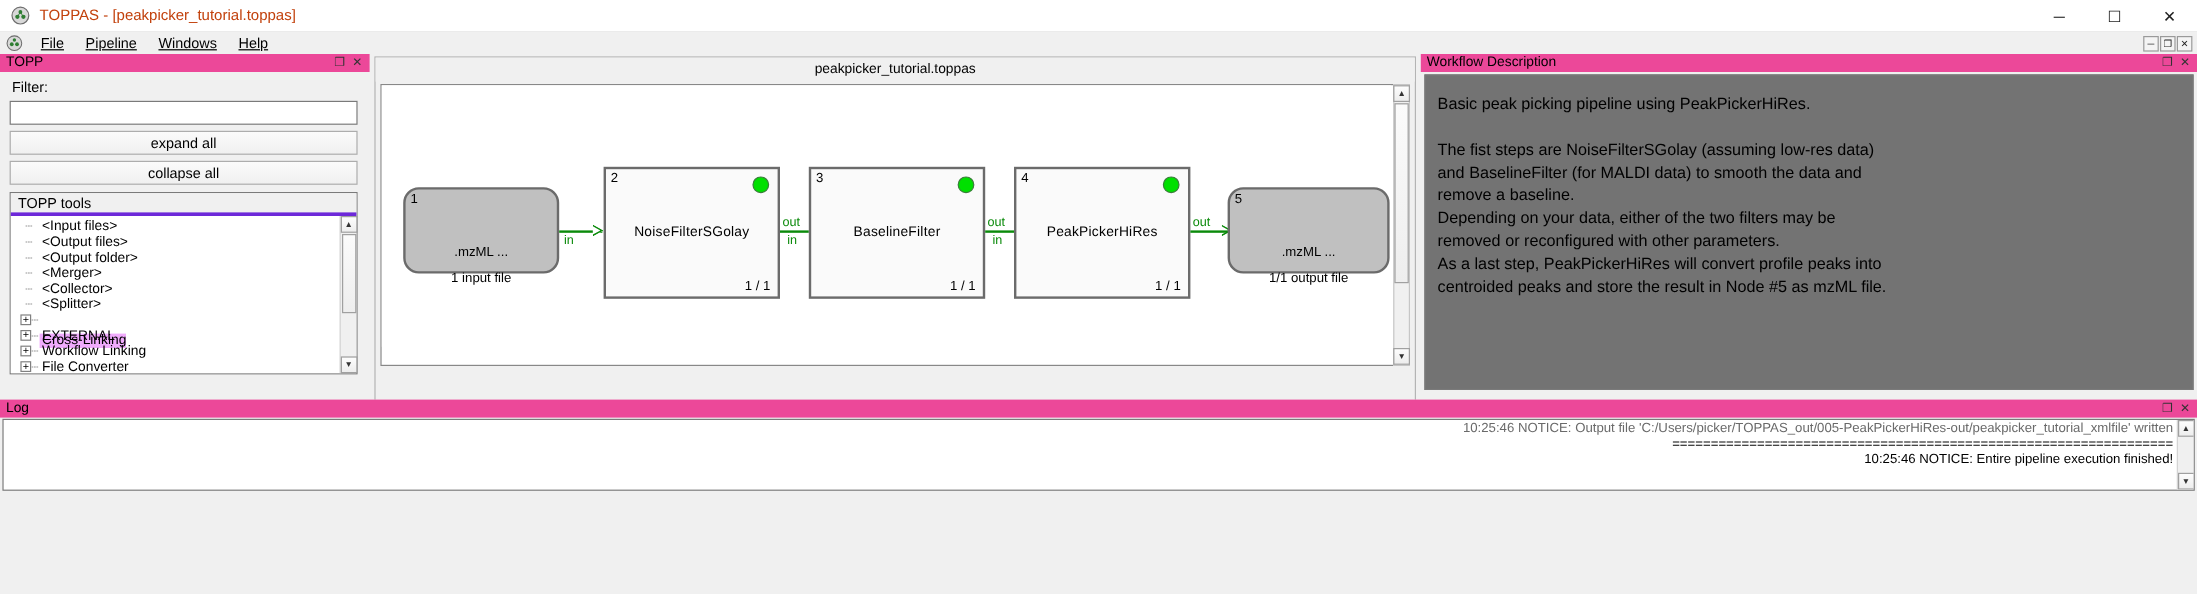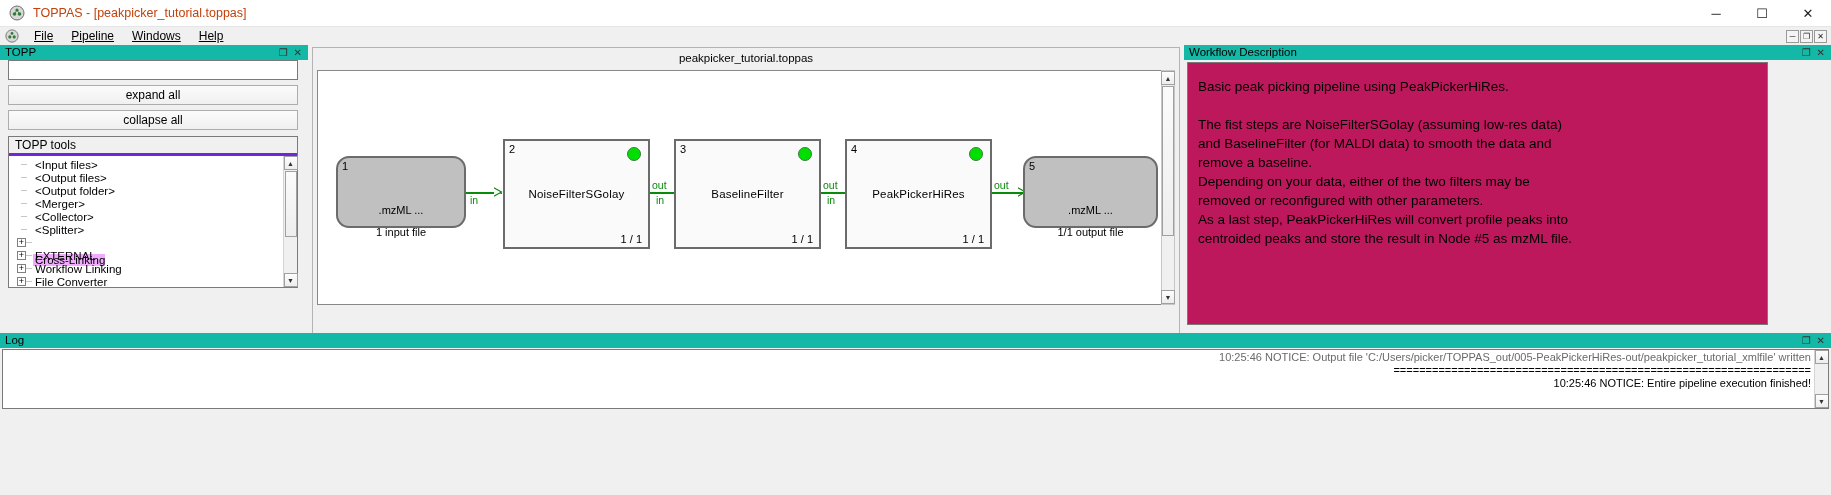--- a/index.html
+++ b/index.html
@@ -40,21 +40,21 @@
   .menu-item u { text-decoration: underline; }
   .mdi-btns { margin-left: auto; display: flex; align-items: center; gap: 1px; padding-right: 4px; }
   .mdi-btn {
     width: 13px; height: 13px; border: 1px solid #9a9a9a; background: #f4f4f4;
     font-size: 8px; line-height: 11px; text-align: center; color: #222;
   }
 
   
   .panel-title {
     height: 15px; font-size: 11.5px; line-height: 15px;
-    display: flex; align-items: center; background: #14b8a6; color: #000; justify-content: center;
+    display: flex; align-items: center; background: #ec4899; color: #000; justify-content: center;
   }
   .panel-title .ttl { padding-left: 5px; }
   .panel-title .ctl { margin-left: auto; display: flex; gap: 6px; padding-right: 6px; font-size: 10px; color: #333; }
 
   
   .topp-panel {
     position: absolute; left: 0; top: 45px; width: 308px; height: 285px;
     background: #f0f0f0;
   }
   .topp-body { padding: 0 8px; }
@@ -161,22 +161,22 @@
   .hsbtn {
     width: 14px; height: 13px; background: linear-gradient(#fdfdfd,#ededed);
     border: 1px solid #a0a0a0; display: flex; align-items: center; justify-content: center;
     font-size: 7px; color: #333;
   }
   .hthumb { height: 12px; background: linear-gradient(#fbfbfb,#eeeeee); border: 1px solid #a0a0a0; }
 
   
   .wf-panel { position: absolute; left: 1184px; top: 45px; width: 647px; height: 285px; background: #f0f0f0; }
   .wf-box {
-    position: absolute; left: 3px; top: 17px; width: 581px; height: 263px;
-    background: #be185d; border: 1px solid #7a7a7a; overflow: hidden;
+    position: absolute; left: 3px; top: 17px; width: 641px; height: 263px;
+    background: #737373; border: 1px solid #7a7a7a; overflow: hidden;
     padding: 14px 22px 0 10px;
   }
   .wf-text { font-size: 13.5px; line-height: 19px; color: #000; white-space: pre-wrap; }
 
   
   .log-panel { position: absolute; left: 0; top: 333px; width: 1831px; height: 162px; background: #f0f0f0; }
   .log-box {
     position: absolute; left: 2px; top: 16px; width: 1827px; height: 60px;
     background: #fff; border: 1px solid #7a7a7a; overflow: hidden;
     display: flex;
@@ -232,20 +232,21 @@
 
   <div class="topp-panel">
     <div class="panel-title">
       <span class="ttl">TOPP</span>
       <span class="ctl">
         <span>❐</span>
         <span>✕</span>
       </span>
     </div>
     <div class="topp-body">
+      <div class="filter-label">Filter:</div>
       <input class="filter-input" type="text" value="" placeholder="" style="">
       <button class="btn-wide">expand all</button>
       <button class="btn-wide">collapse all</button>
 
       <div class="tree-wrap">
         <div class="tree-header">TOPP tools</div>
         <div class="tree-scroll-outer">
           <div class="tree-list">
             <div class="tree-row">
                 <span class="dots">┄</span>

